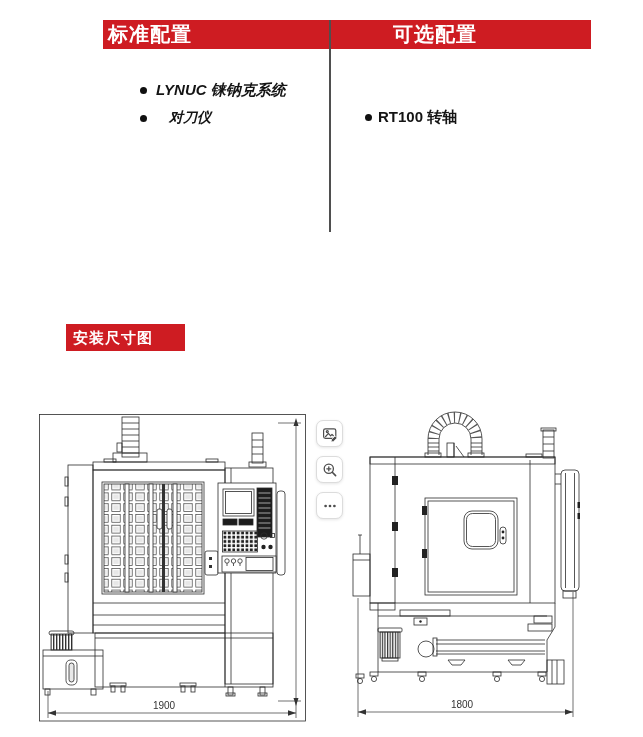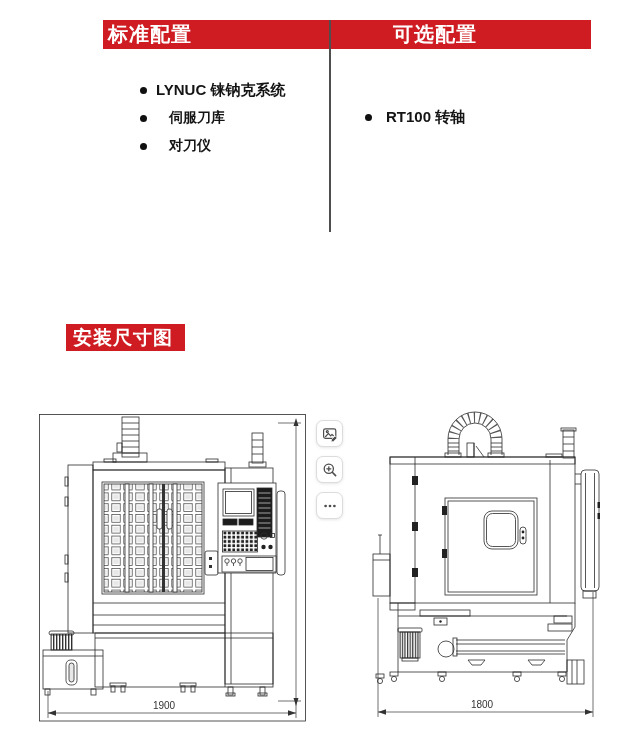--- a/index.html
+++ b/index.html
@@ -9,38 +9,38 @@
 
   
   .cfg-band{position:absolute;left:103px;top:20px;width:488px;height:29px;background:#ce1c22;}
   .cfg-band .seg-title{position:absolute;top:0;height:22px;line-height:29px;color:#ffffff;
         font-size:20px;font-weight:700;letter-spacing:1px;white-space:nowrap;}
   .cfg-band .seg-left{left:5px;}
   .cfg-band .seg-right{left:290px;font-family:Liberation Serif, serif;}
   .cfg-divider{position:absolute;left:329px;top:20px;width:2px;height:212px;background:#4f4f4f;}
 
   
-  .std-list{position:absolute;left:140px;top:76px;margin:0;padding:0;list-style:none;}
+  .std-list{position:absolute;left:140px;top:76px;margin:0;padding:0;list-style:none;font-style:italic;}
   .opt-list{position:absolute;left:365px;top:103px;margin:0;padding:0;list-style:none;}
   .li{display:flex;align-items:center;height:28px;}
   .li .bullet{width:7px;height:7px;border-radius:50%;background:#101010;flex:0 0 auto;}
   .li .label{margin-left:9px;font-size:15px;font-weight:700;color:#141414;white-space:nowrap;}
   .li.indent .label{margin-left:22px;font-size:14px;}
-  .opt-list .li .label{margin-left:14px;}
+  .opt-list .li .label{margin-left:6px;}
 
   
   .badge{position:absolute;left:66px;top:324px;width:119px;height:27px;background:#ce1c22;
-         color:#fff;font-size:19px;font-weight:700;line-height:27px;padding-left:7px;
+         color:#fff;font-size:15px;font-weight:700;line-height:27px;padding-left:7px;
          letter-spacing:1px;box-sizing:border-box;white-space:nowrap;}
 
   
   figure{margin:0;padding:0;text-align:right;}
   .drawing{position:absolute;}
   .drawing-left{left:38px;top:405px;width:270px;height:320px;}
-  .drawing-right{left:368px;top:402px;width:240px;height:320px;}
+  .drawing-right{left:348px;top:402px;width:240px;height:320px;}
   .dim-text{font-family:"Liberation Sans","DejaVu Sans",sans-serif;font-size:10px;fill:#333;}
 
   
   .img-toolbar{position:absolute;left:316px;top:420px;display:flex;flex-direction:column;gap:9px;z-index:5;}
   .tb-btn{width:27px;height:27px;border-radius:7px;background:#ffffff;border:1px solid #dcdcdc;
           box-shadow:0 1px 3px rgba(0,0,0,.10);display:flex;align-items:center;justify-content:center;
           padding:0;cursor:pointer;}
   .tb-btn svg{display:block;}
 </style>
 </head>
@@ -51,24 +51,20 @@
   <div class="cfg-band">
     <span class="seg-title seg-left">标准配置</span>
     <span class="seg-title seg-right">可选配置</span>
   </div>
   <div class="cfg-divider"></div>
 
   <ul class="std-list">
     <li class="li">
       <span class="bullet"></span>
       <span class="label">LYNUC 铼钠克系统</span>
-    </li>
-    <li class="li indent">
-      <span class="bullet"></span>
-      <span class="label">伺服刀库</span>
     </li>
     <li class="li indent">
       <span class="bullet"></span>
       <span class="label">对刀仪</span>
     </li>
   </ul>
 
   <ul class="opt-list">
     <li class="li">
       <span class="bullet"></span>

